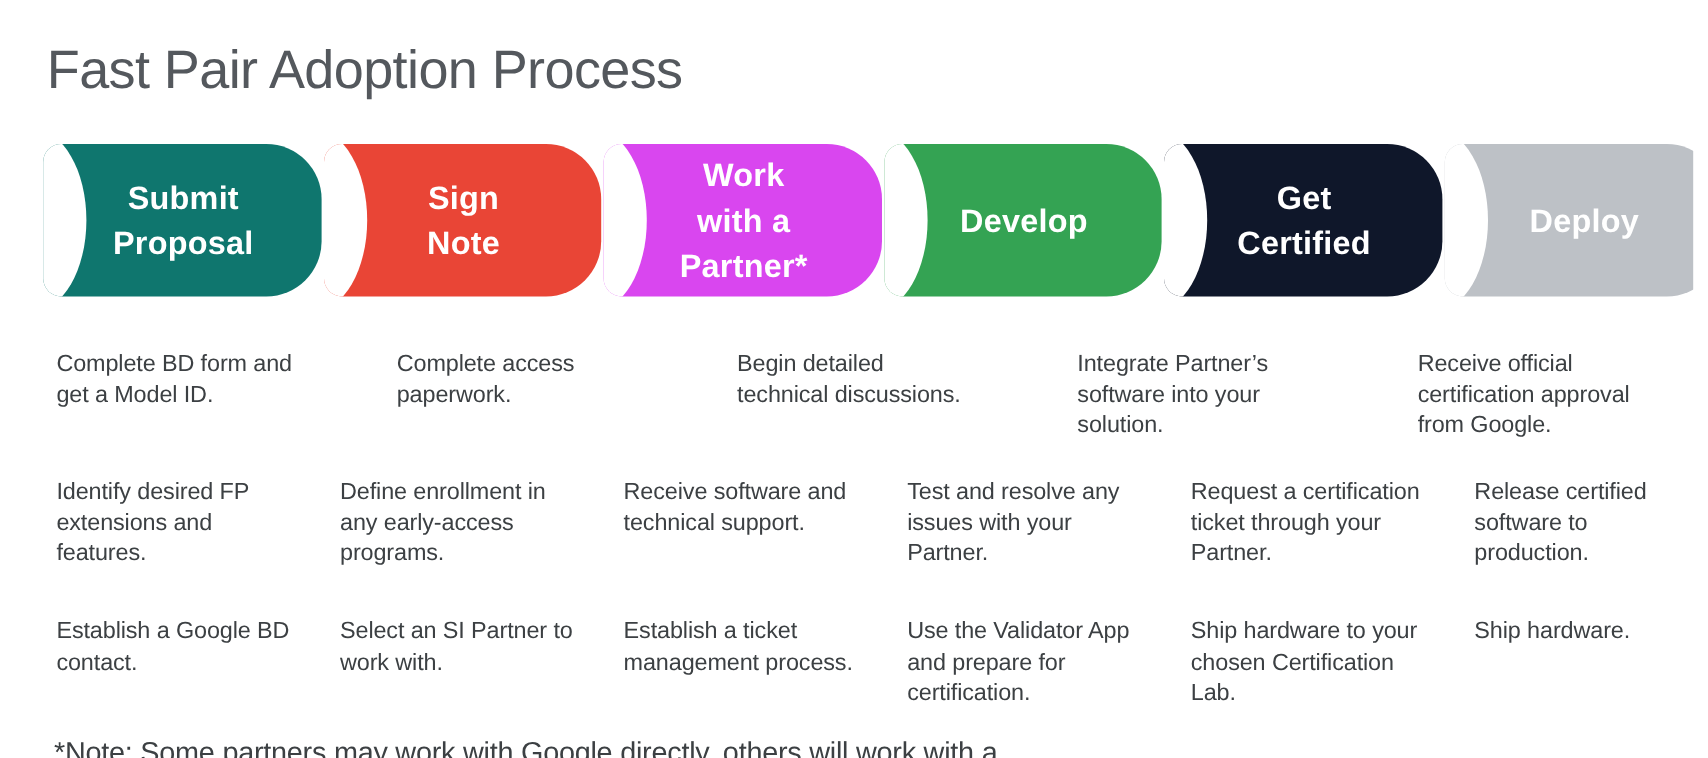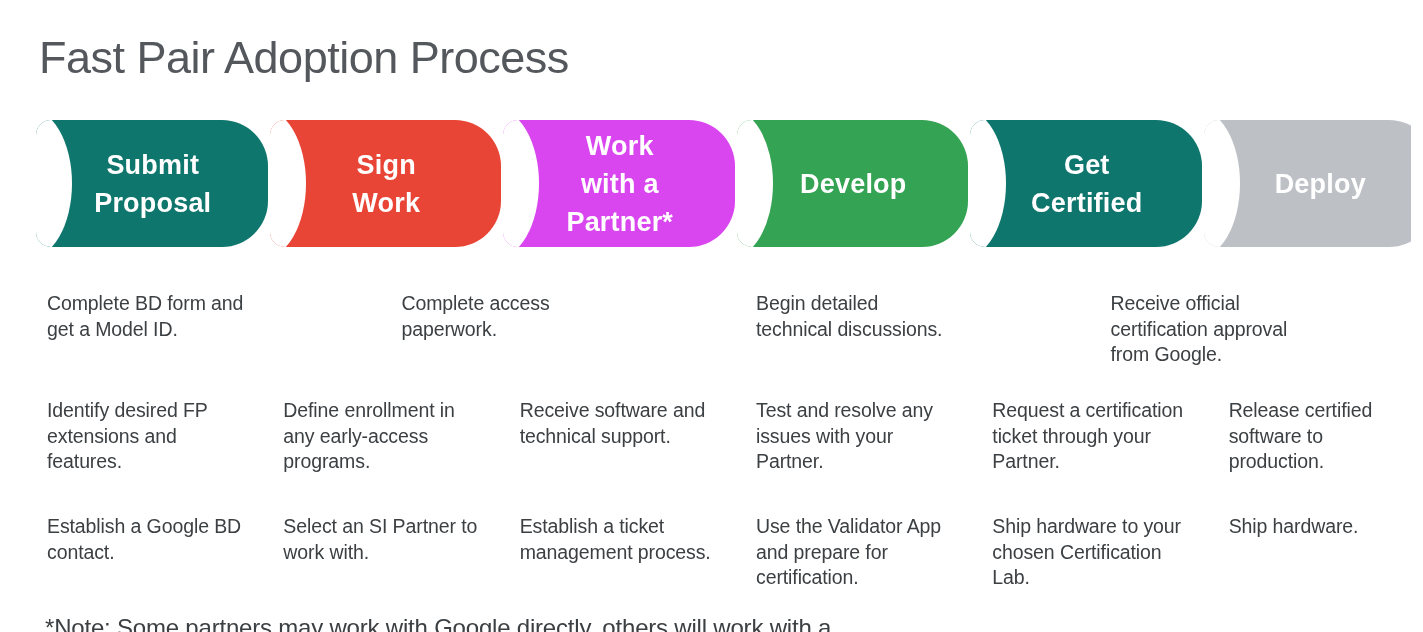--- a/index.html
+++ b/index.html
@@ -110,46 +110,49 @@
 
   <div class="page-title">Fast Pair Adoption Process</div>
 
   <div class="pills-row">
     <div class="pill" style="background-color: #0f766e;">
       <span class="pill-label">Submit
 Proposal</span>
     </div>
     <div class="pill" style="background-color: rgb(233, 69, 54);">
       <span class="pill-label">Sign
-Work</span>
+Note</span>
     </div>
     <div class="pill" style="background-color: #d946ef;">
       <span class="pill-label">Work
 with a
 Partner*</span>
     </div>
     <div class="pill" style="background-color: rgb(52, 163, 83);">
       <span class="pill-label">Develop</span>
     </div>
-    <div class="pill" style="background-color: #0f766e;">
+    <div class="pill" style="background-color: #0f172a;">
       <span class="pill-label">Get
 Certified</span>
     </div>
     <div class="pill" style="background-color: rgb(189, 193, 198);">
       <span class="pill-label">Deploy</span>
     </div>
   </div>
 
   <div class="desc-row row-1">
     <div class="desc-cell">Complete BD form and
 get a Model ID.</div>
     <div class="desc-cell">Complete access
 paperwork.</div>
     <div class="desc-cell">Begin detailed
 technical discussions.</div>
+    <div class="desc-cell">Integrate Partner’s
+software into your
+solution.</div>
     <div class="desc-cell">Receive official
 certification approval
 from Google.</div>
   </div>
 
   <div class="desc-row row-2">
     <div class="desc-cell">Identify desired FP
 extensions and
 features.</div>
     <div class="desc-cell">Define enrollment in

